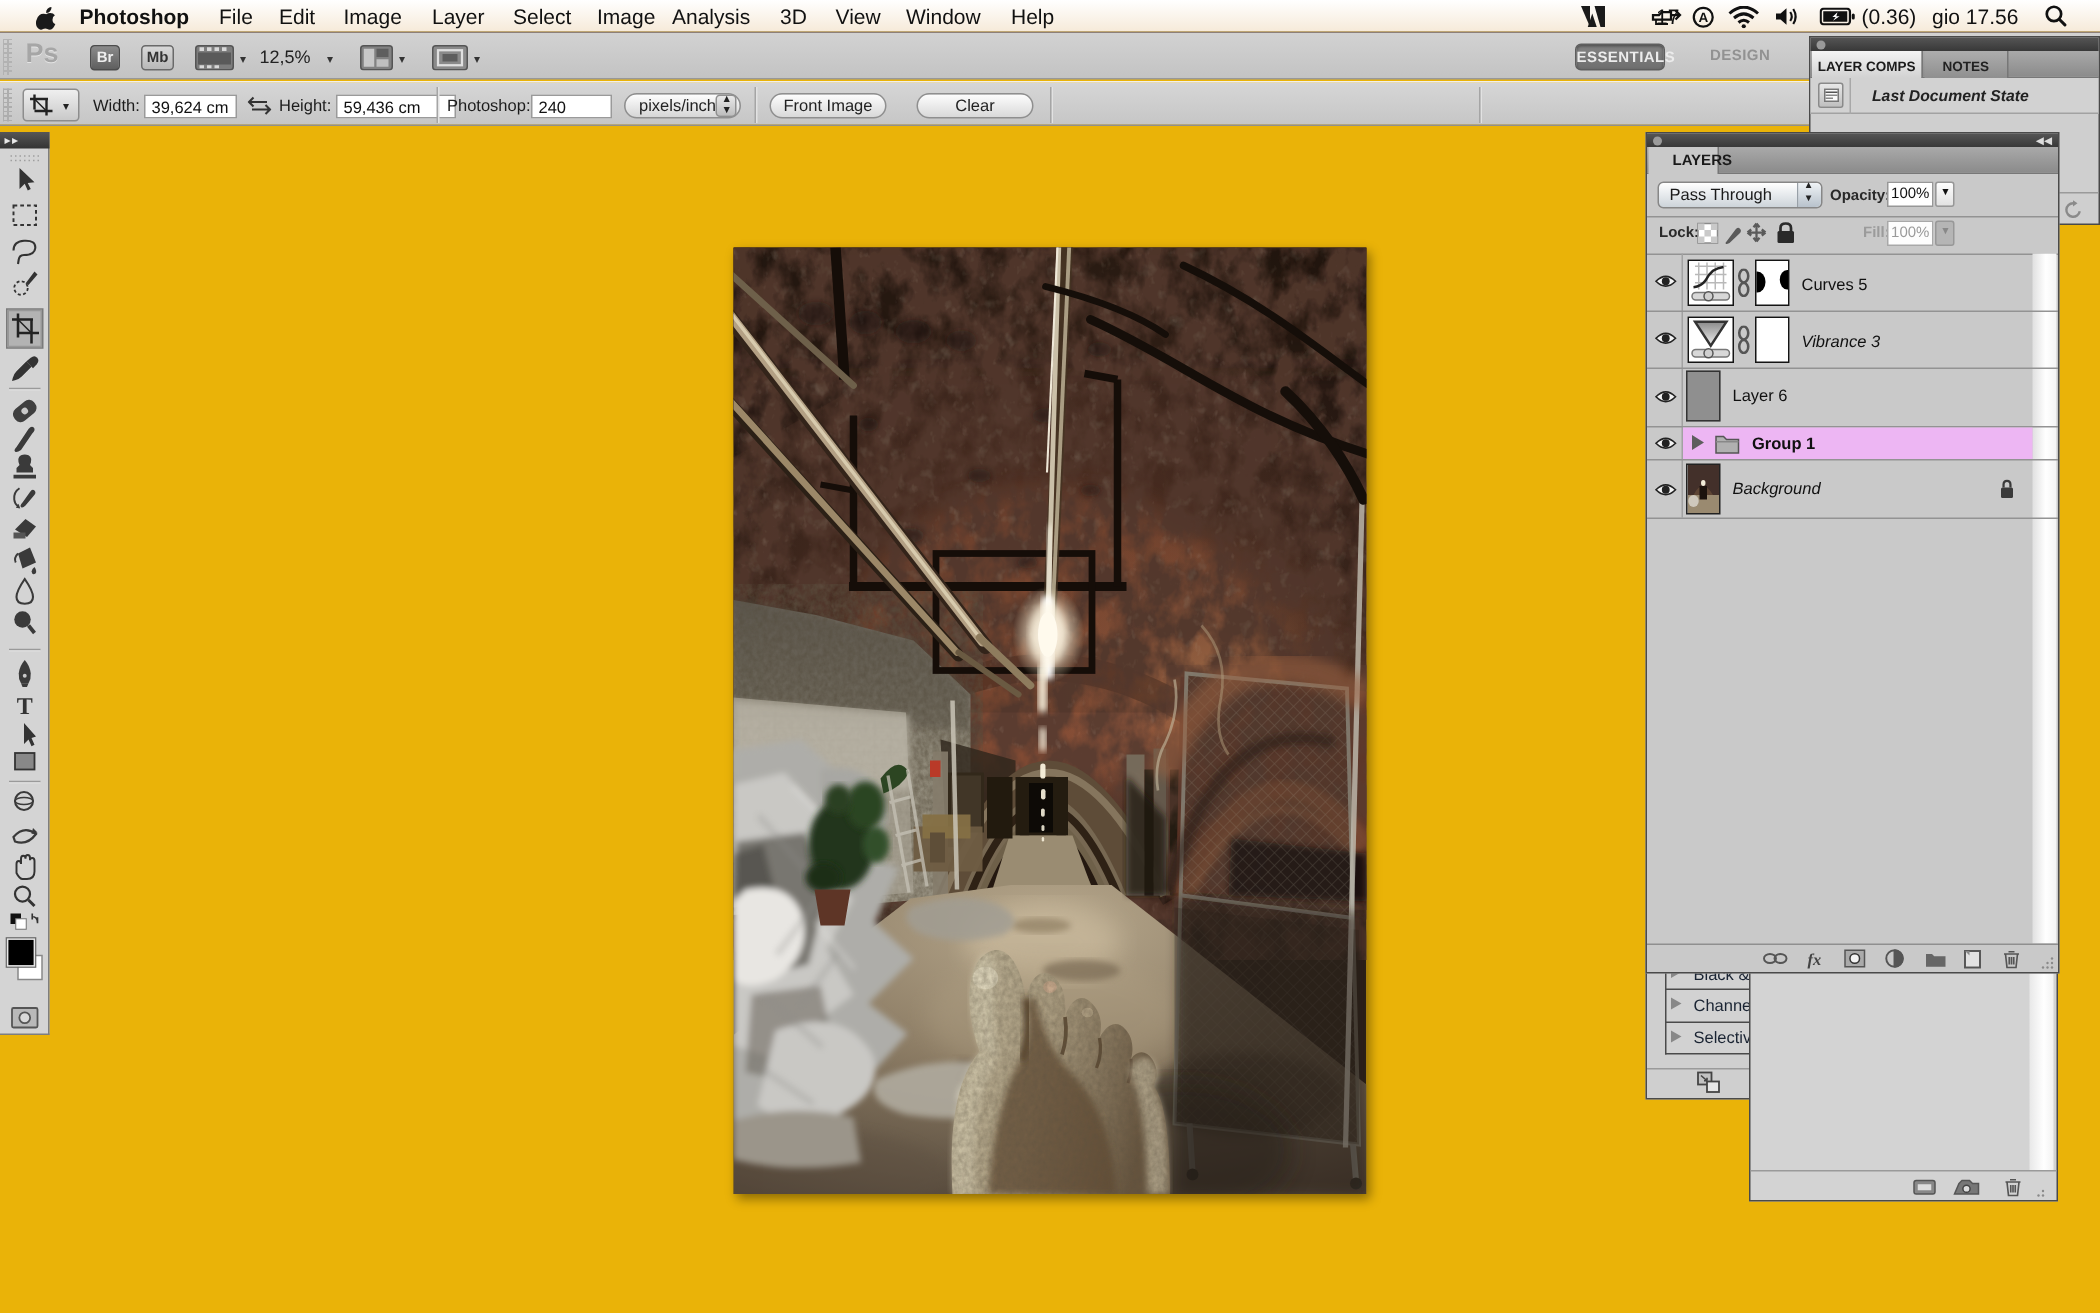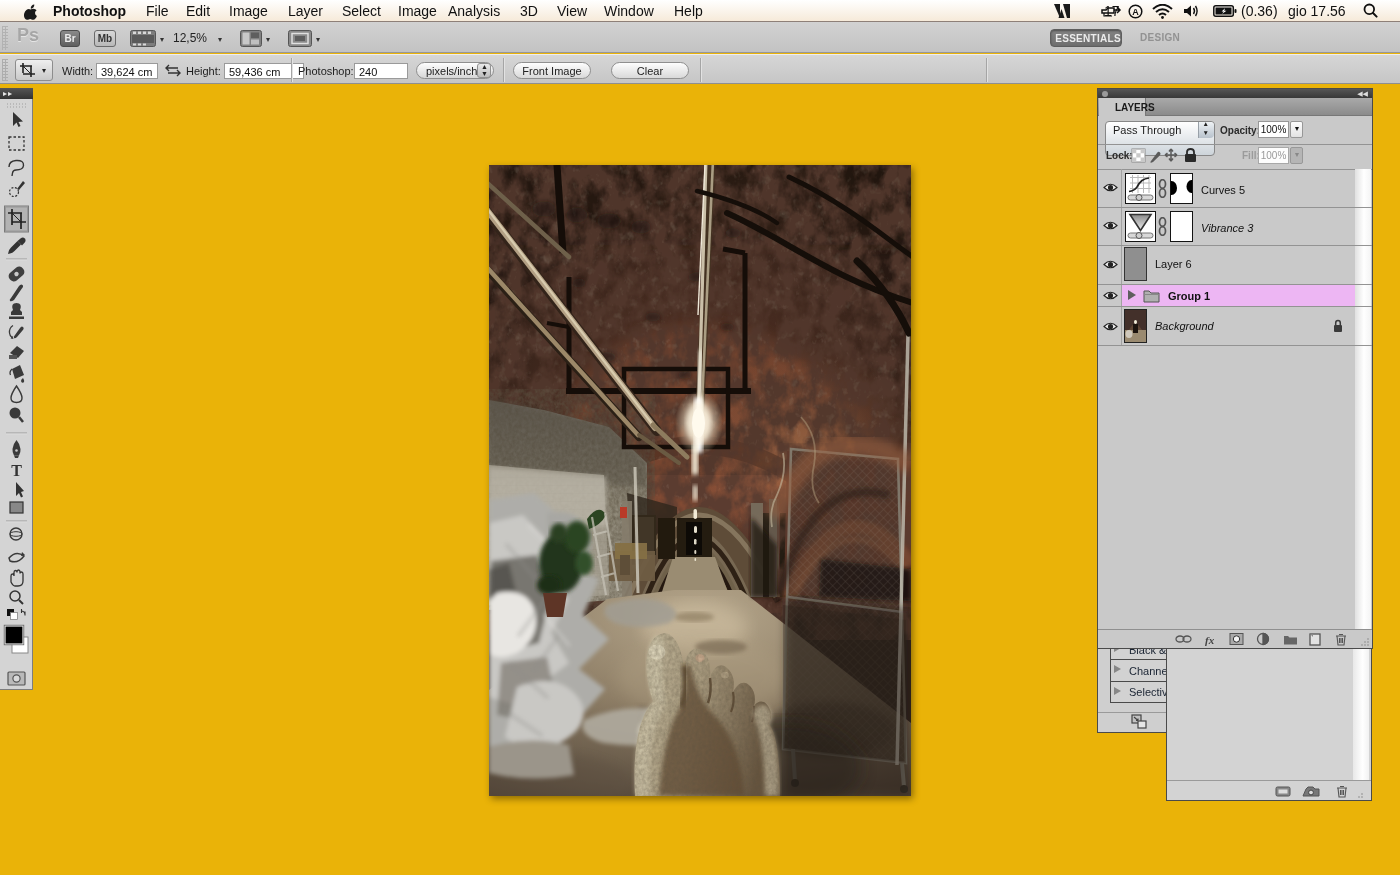--- a/index.html
+++ b/index.html
@@ -146,21 +146,21 @@
         <rect x="11" y="2.5" width="8" height="5.5" fill="#5e5e5e"></rect>
         <rect x="11" y="9.5" width="8" height="5" fill="#c0c0c0"></rect>
     </svg>
     <div style="position:absolute;left:266px;top:13px;color:#333;font-size:8px;">▾</div>
     <svg style="position:absolute;left:288px;top:8px;" width="24" height="17">
       <rect x="0.5" y="0.5" width="23" height="16" rx="2" fill="#8a8a8a" stroke="#555"></rect>
       <rect x="4" y="3.5" width="16" height="10" fill="none" stroke="#e0e0e0" stroke-width="1.5"></rect>
       <rect x="7" y="6" width="10" height="5" fill="#5e5e5e"></rect>
     </svg>
     <div style="position:absolute;left:316px;top:13px;color:#333;font-size:8px;">▾</div>
-    <div style="position:absolute;left:1050px;top:7px;width:72px;height:18px;background:linear-gradient(#838383,#6f6f6f);box-shadow:inset 0 1px 2px rgba(0,0,0,.4);border:1px solid #5e5e5e;border-radius:4px;color:#ececec;font-size:10px;font-weight:bold;text-align:right;padding-top:3px;letter-spacing:.3px;">ESSENTIALS</div>
+    <div style="position:absolute;left:1050px;top:7px;width:60px;height:18px;background:linear-gradient(#838383,#6f6f6f);box-shadow:inset 0 1px 2px rgba(0,0,0,.4);border:1px solid #5e5e5e;border-radius:4px;color:#ececec;font-size:10px;font-weight:bold;text-align:left;padding-top:3px;letter-spacing:.3px;">ESSENTIALS</div>
     <div style="position:absolute;left:1140px;top:10px;color:#929292;font-size:10px;font-weight:bold;letter-spacing:.3px;">DESIGN</div>
   </div>
 
   <div id="optbar">
     <div style="position:absolute;left:2px;top:4px;width:6px;height:22px;background:repeating-linear-gradient(#adadad 0 1px,transparent 1px 3px),repeating-linear-gradient(90deg,#adadad 0 1px,transparent 1px 3px);"></div>
     <div style="position:absolute;left:15px;top:4px;width:38px;height:22px;background:linear-gradient(#efefef,#c9c9c9);border:1px solid #8d8d8d;border-radius:3px;"></div>
     <svg style="position:absolute;left:19px;top:7px;" width="17" height="16" viewBox="0 0 17 16">
       <path d="M4,1 L4,11 M1,4 L13,4 M12,4 L12,15 M4,12 L16,12" stroke="#222" stroke-width="1.6" fill="none"></path>
       <path d="M4,4 L12,12" stroke="#222" stroke-width="1" fill="none"></path>
     </svg>
@@ -271,20 +271,46 @@
 
     <rect x="9" y="549" width="16" height="16" fill="#fff" stroke="#888"></rect>
     <rect x="2" y="538" width="18" height="18" fill="#000" stroke="#e8e8e8" stroke-width="1.2"></rect>
     <rect x="1.2" y="537.2" width="19.6" height="19.6" fill="none" stroke="#666" stroke-width=".8"></rect>
 
     <rect x="5" y="584" width="17" height="13" rx="1" fill="#b9b9b9" stroke="#555" stroke-width="1.2"></rect>
     <circle cx="13.5" cy="590.5" r="3.6" fill="#d9d9d9" stroke="#555" stroke-width="1.2"></circle>
   </svg>
   </div>
 
+  <div class="win" id="comps">
+    <div class="titlebar">
+        <div style="position:absolute;left:4px;top:1.5px;width:6px;height:6px;border-radius:3px;background:#9a9a9a;"></div>
+      </div>
+    <div class="tabbar" style="top:9px;">
+      <div style="position:absolute;left:1px;top:0;width:74px;height:18px;background:linear-gradient(#f4f4f4,#d2d2d2);border-right:1px solid #777;
+        font-size:9px;font-weight:bold;color:#1a1a1a;text-align:center;padding-top:5px;letter-spacing:0;">LAYER COMPS</div>
+      <div style="position:absolute;left:76px;top:0;width:56px;height:18px;background:linear-gradient(#adadad,#8f8f8f);border-right:1px solid #777;
+        font-size:9px;font-weight:bold;color:#222;text-align:center;padding-top:5px;">NOTES</div>
+    </div>
+    <div style="position:absolute;left:0;top:27px;width:100%;height:24px;background:#d2d2d2;border-bottom:1px solid #a2a2a2;">
+      <div style="position:absolute;left:5px;top:3px;width:17px;height:17px;background:linear-gradient(#e8e8e8,#bfbfbf);border:1px solid #8a8a8a;border-radius:2px;">
+        <div style="position:absolute;left:3px;top:3px;width:10px;height:9px;background:#fafafa;border:1px solid #777;"></div>
+        <div style="position:absolute;left:4px;top:5px;width:8px;height:1px;background:#555;"></div>
+        <div style="position:absolute;left:4px;top:7px;width:8px;height:1px;background:#888;"></div>
+        <div style="position:absolute;left:4px;top:9px;width:5px;height:1px;background:#888;"></div>
+      </div>
+      <div style="position:absolute;left:26px;top:0;width:1px;height:24px;background:#a8a8a8;"></div>
+      <div style="position:absolute;left:41px;top:6px;font-size:10.5px;font-style:italic;font-weight:bold;color:#222;">Last Document State</div>
+    </div>
+    <div style="position:absolute;left:0;top:103px;width:100%;height:1px;background:#9a9a9a;"></div>
+    <svg style="position:absolute;right:10px;top:108px;" width="14" height="14" viewBox="0 0 14 14">
+      <path d="M11.5,7.8 A4.5,4.5 0 1 1 7,2.5" fill="none" stroke="#8a8a8a" stroke-width="1.6"></path>
+      <path d="M7,0.5 L10,2.5 L7,4.7 Z" fill="#8a8a8a"></path>
+    </svg>
+  </div>
 
   <div class="win" id="win3">
     <div style="position:absolute;right:2px;top:0;width:16px;height:219px;background:linear-gradient(90deg,#e8e8e8,#ffffff 60%,#f2f2f2);"></div>
     <div style="position:absolute;left:0;top:219px;width:100%;height:1px;background:#9a9a9a;"></div>
     <svg style="position:absolute;left:108px;top:223px;" width="90" height="16" viewBox="0 0 90 16">
       <rect x="1" y="3" width="14" height="9" rx="1.5" fill="#888" stroke="#555"></rect>
       <rect x="3.5" y="5.5" width="9" height="4" fill="#ddd"></rect>
       <path d="M31,5 L33,3 L38,3 L40,5 L44,5 L44,12 L28,12 Z" fill="#777" stroke="#555"></path>
       <circle cx="36" cy="8.5" r="2.4" fill="#ddd" stroke="#444"></circle>
       <g stroke="#555" fill="none" stroke-width="1.1">
@@ -317,21 +343,21 @@
     <div class="titlebar">
         <div style="position:absolute;left:4px;top:1.5px;width:6px;height:6px;border-radius:3px;background:#9a9a9a;"></div>
       <div style="position:absolute;right:4px;top:1px;color:#ddd;font-size:7px;">◀◀</div>
       </div>
     <div class="tabbar" style="top:9px;">
       <div style="position:absolute;left:1px;top:0;width:47px;height:18px;background:#c9c9c9;border-right:1px solid #777;
         font-size:10px;font-weight:bold;color:#1a1a1a;text-align:center;padding-top:4px;padding-left:16px;">LAYERS</div>
     </div>
     <div id="lycontent" style="position:absolute;left:0;top:27px;width:274px;height:513px;background:#c9c9c9;">
 
-      <div style="position:absolute;left:7px;top:5px;width:110px;height:35px;border:1px solid #878787;border-radius:4px;background:linear-gradient(#ffffff,#cdd4da);">
+      <div style="position:absolute;left:7px;top:5px;width:110px;height:18px;border:1px solid #878787;border-radius:4px;background:linear-gradient(#ffffff,#cdd4da);">
         <div style="position:absolute;left:7px;top:2px;font-size:11px;color:#1a1a1a;">Pass Through</div>
         <div style="position:absolute;right:0;top:0;width:16px;height:16px;border-left:1px solid #98a0a8;border-radius:0 4px 4px 0;background:linear-gradient(#eef2f5,#b8c2cc);">
           <div style="position:absolute;left:3.5px;top:-2px;font-size:6.5px;color:#222;">▲</div>
           <div style="position:absolute;left:3.5px;top:7px;font-size:6.5px;color:#222;">▼</div>
         </div>
       </div>
       <div style="position:absolute;left:122px;top:9px;font-size:10px;font-weight:bold;color:#2a2a2a;">Opacity:</div>
       <div style="position:absolute;left:160px;top:5px;width:31px;height:17px;background:#fff;border:1px solid #979797;font-size:10px;color:#111;text-align:center;padding-top:2px;">100%</div>
       <div style="position:absolute;left:192px;top:5px;width:13px;height:17px;background:linear-gradient(#fdfdfd,#e2e2e2);border:1px solid #979797;border-radius:2px;">
           <div style="position:absolute;left:2.5px;top:3px;font-size:7px;color:#111;">▼</div>

